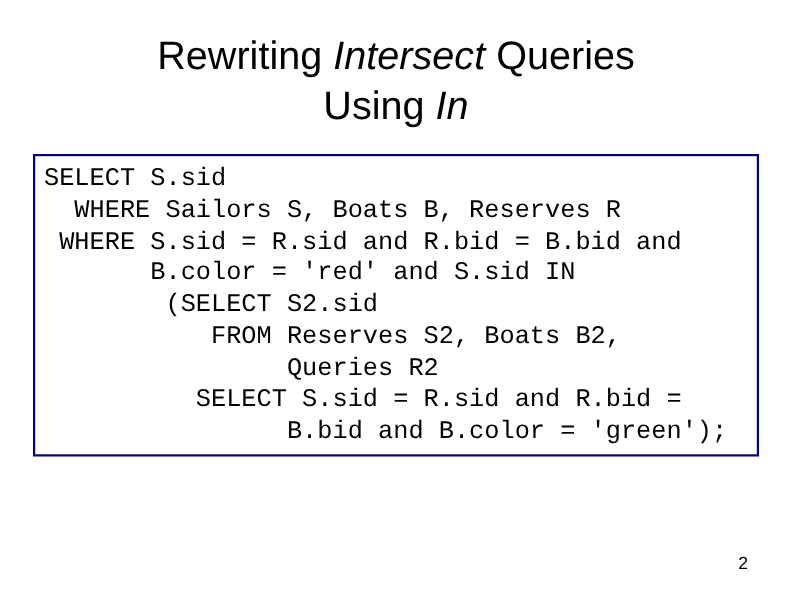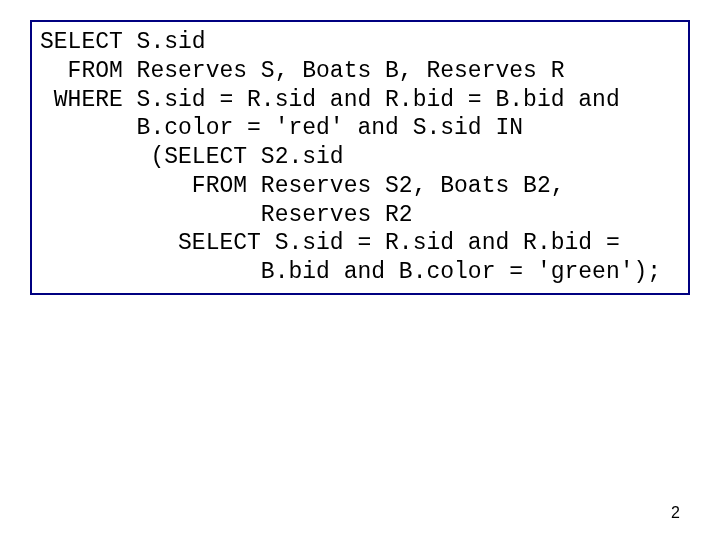--- a/index.html
+++ b/index.html
@@ -39,25 +39,29 @@
     bottom: 18px;
     right: 40px;
     font-size: 16px;
     color: #000;
   }
 </style>
 </head>
 <body>
 
 <div class="slide">
+  <h1 class="title">
+    <span>Rewriting </span><span class="italic">Intersect</span><span> Queries</span><br>
+    <span>Using </span><span class="italic">In</span>
+  </h1>
 
   <div class="codebox"><span>SELECT S.sid</span>
-<span>  FROM Reserves S, Boats B, Reserves R</span>
+<span>  WHERE Sailors S, Boats B, Reserves R</span>
 <span> WHERE S.sid = R.sid and R.bid = B.bid and</span>
 <span>       B.color = 'red' and S.sid IN</span>
 <span>        (SELECT S2.sid</span>
 <span>           FROM Reserves S2, Boats B2,</span>
-<span>                Reserves R2</span>
+<span>                Queries R2</span>
 <span>          SELECT S.sid = R.sid and R.bid =</span>
 <span>                B.bid and B.color = 'green');</span></div>
 
   <div class="page-number">2</div>
 </div>
 
 </body></html>

